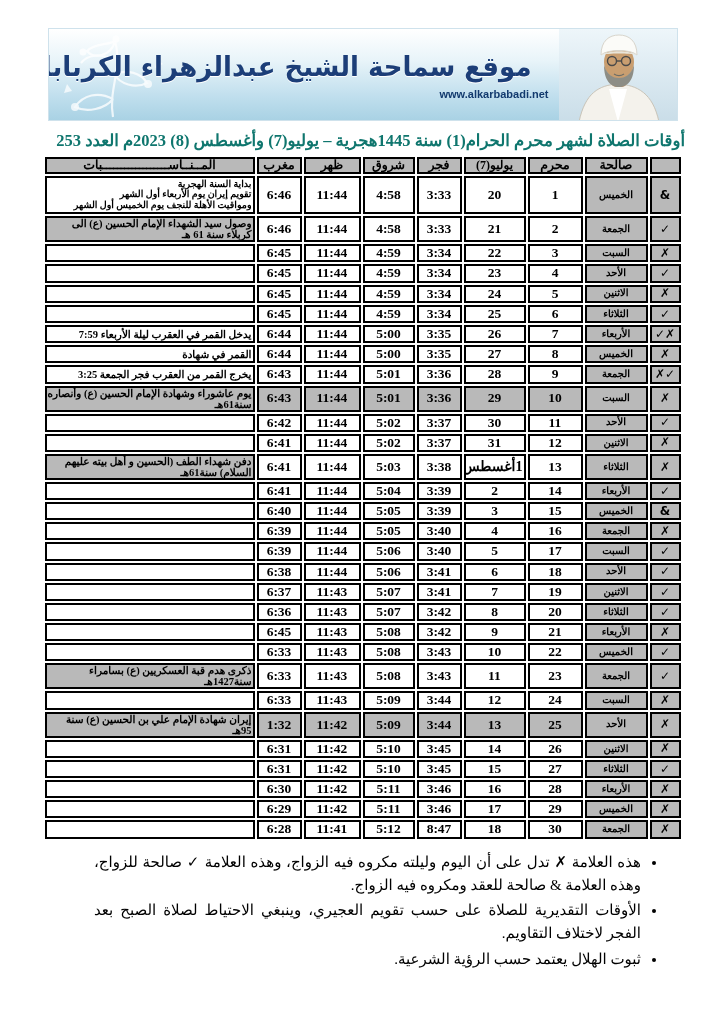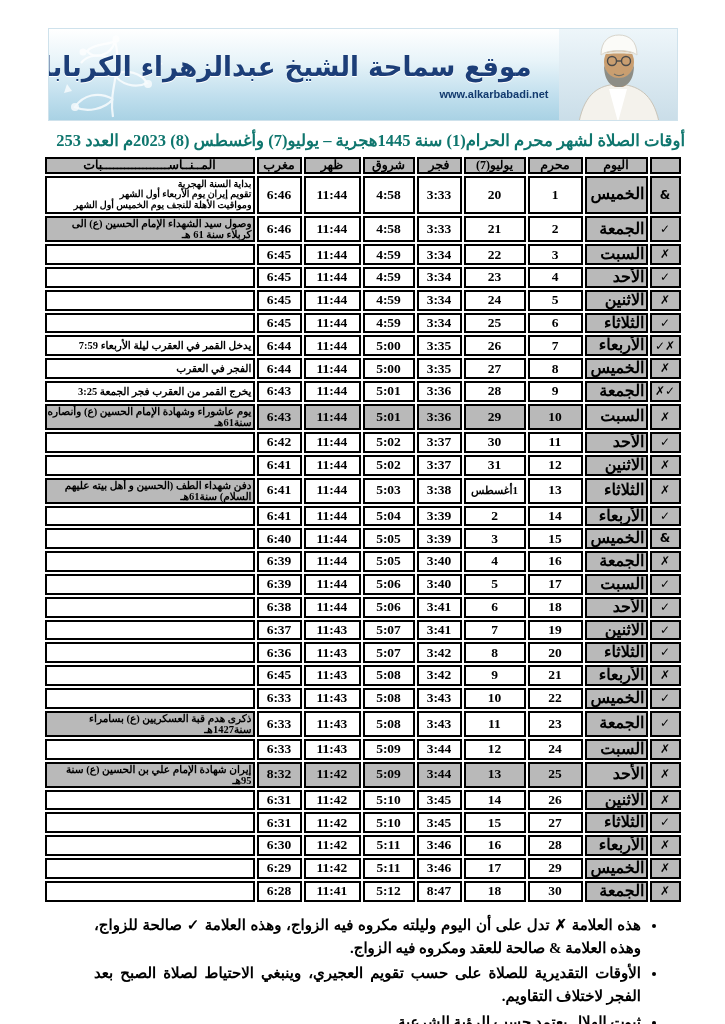--- a/index.html
+++ b/index.html
@@ -58,33 +58,33 @@
     border:2px solid var(--border);
     text-align:center;vertical-align:middle;
     font-weight:bold;color:#000;
     padding:0 1px;overflow:hidden;
   }
   th{background:var(--gray);height:15px;font-size:12.5px;line-height:1;}
   th.small-h{font-size:12px;}
   td{background:#ffffff;height:17px;font-size:13px;line-height:1.05;}
   td.c-mark,td.c-day{background:var(--gray);}
   td.c-mark{font-size:12px;font-family:"DejaVu Sans",sans-serif;}
-  td.c-day{font-size:16px;text-align:right;}
+  td.c-day{font-size:10px;}
   td.c-time,td.c-num{font-size:13.5px;letter-spacing:0;}
-  td.c-num.small{font-size:11px;}
+  td.c-num.small{font-size:14px;}
   td.c-occ{font-size:10.5px;text-align:right;white-space:pre-line;}
   td.c-occ.multi{font-size:9.5px;line-height:1.15;padding:1px;}
   td.c-occ.gray{background:var(--gray);}
   tr.shaded td{background:var(--gray);}
 
   
   .notes{direction:rtl;margin:10px 18px 0 30px;}
   .notes ul{list-style:disc;padding-right:26px;}
   .notes li{
-    font-weight:bold;font-size:15px;line-height:1.55;color:#000;
+    font-weight:normal;font-size:15px;line-height:1.55;color:#000;
     text-align:justify;
     font-family:"Liberation Serif","DejaVu Serif",serif;
     margin-bottom:2px;
     margin-left:24px;
   }
 </style>
 </head>
 <body>
 
 <div class="page">
@@ -148,21 +148,21 @@
           <col class="w-jul">
         <col class="w-fajr">
           <col class="w-sun">
           <col class="w-dhr">
           <col class="w-mag">
           <col class="w-occ">
       </colgroup>
       <thead>
         <tr>
           <th></th>
-          <th>اليوم</th>
+          <th>صالحة</th>
           <th>محرم</th>
           <th class="small-h">يوليو(7)</th>
           <th>فجر</th>
           <th>شروق</th>
           <th>ظهر</th>
           <th>مغرب</th>
           <th>المــنــاســــــــــــــــــبات</th>
         </tr>
       </thead>
       <tbody id="rows">
@@ -247,21 +247,21 @@
   </tr>
           <tr>
     <td class="c-mark">✗</td>
     <td class="c-day">الخميس</td>
     <td class="c-num c-muh">8</td>
     <td class="c-num c-july">27</td>
     <td class="c-time">3:35</td>
     <td class="c-time">5:00</td>
     <td class="c-time">11:44</td>
     <td class="c-time">6:44</td>
-    <td class="c-occ">الفجر في العقرب</td>
+    <td class="c-occ">القمر في شهادة</td>
   </tr>
           <tr>
     <td class="c-mark">✓✗</td>
     <td class="c-day">الجمعة</td>
     <td class="c-num c-muh">9</td>
     <td class="c-num c-july">28</td>
     <td class="c-time">3:36</td>
     <td class="c-time">5:01</td>
     <td class="c-time">11:44</td>
     <td class="c-time">6:43</td>
@@ -433,21 +433,21 @@
     <td class="c-occ"></td>
   </tr>
           <tr class="shaded">
     <td class="c-mark">✗</td>
     <td class="c-day">الأحد</td>
     <td class="c-num c-muh">25</td>
     <td class="c-num c-july">13</td>
     <td class="c-time">3:44</td>
     <td class="c-time">5:09</td>
     <td class="c-time">11:42</td>
-    <td class="c-time">8:32</td>
+    <td class="c-time">1:32</td>
     <td class="c-occ gray">إيران شهادة الإمام علي بن الحسين (ع) سنة 95هـ</td>
   </tr>
           <tr>
     <td class="c-mark">✗</td>
     <td class="c-day">الاثنين</td>
     <td class="c-num c-muh">26</td>
     <td class="c-num c-july">14</td>
     <td class="c-time">3:45</td>
     <td class="c-time">5:10</td>
     <td class="c-time">11:42</td>

